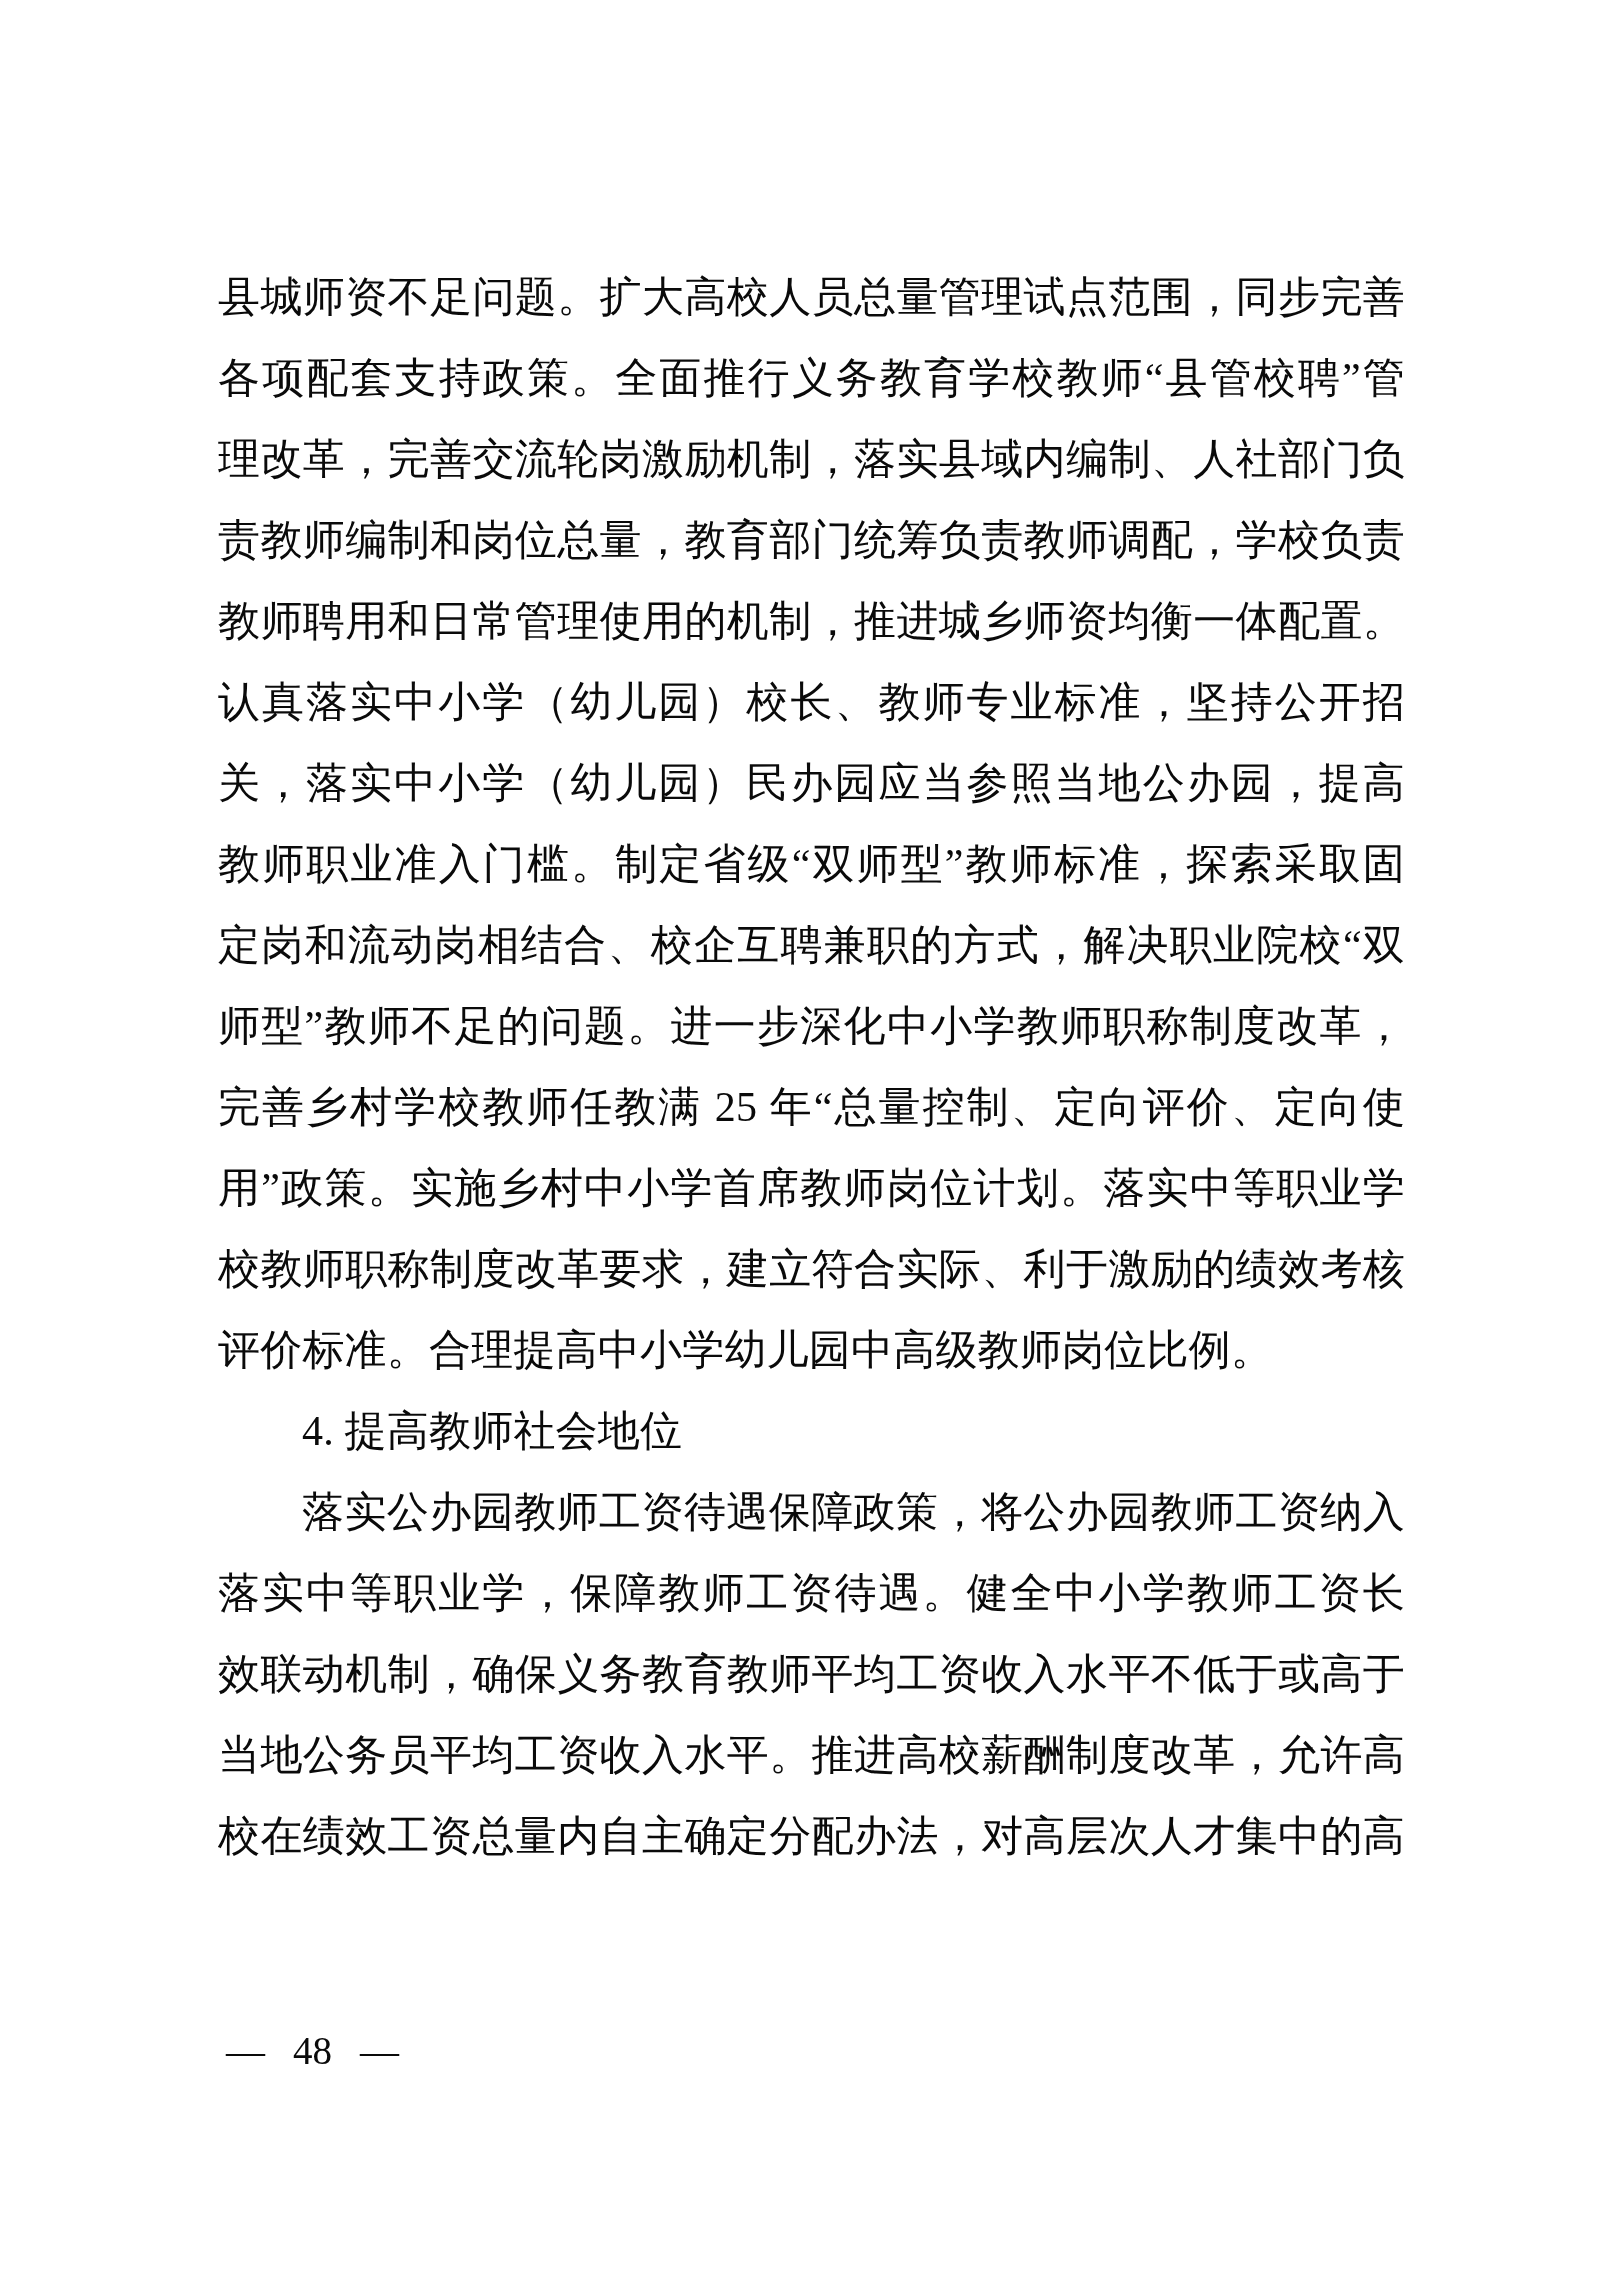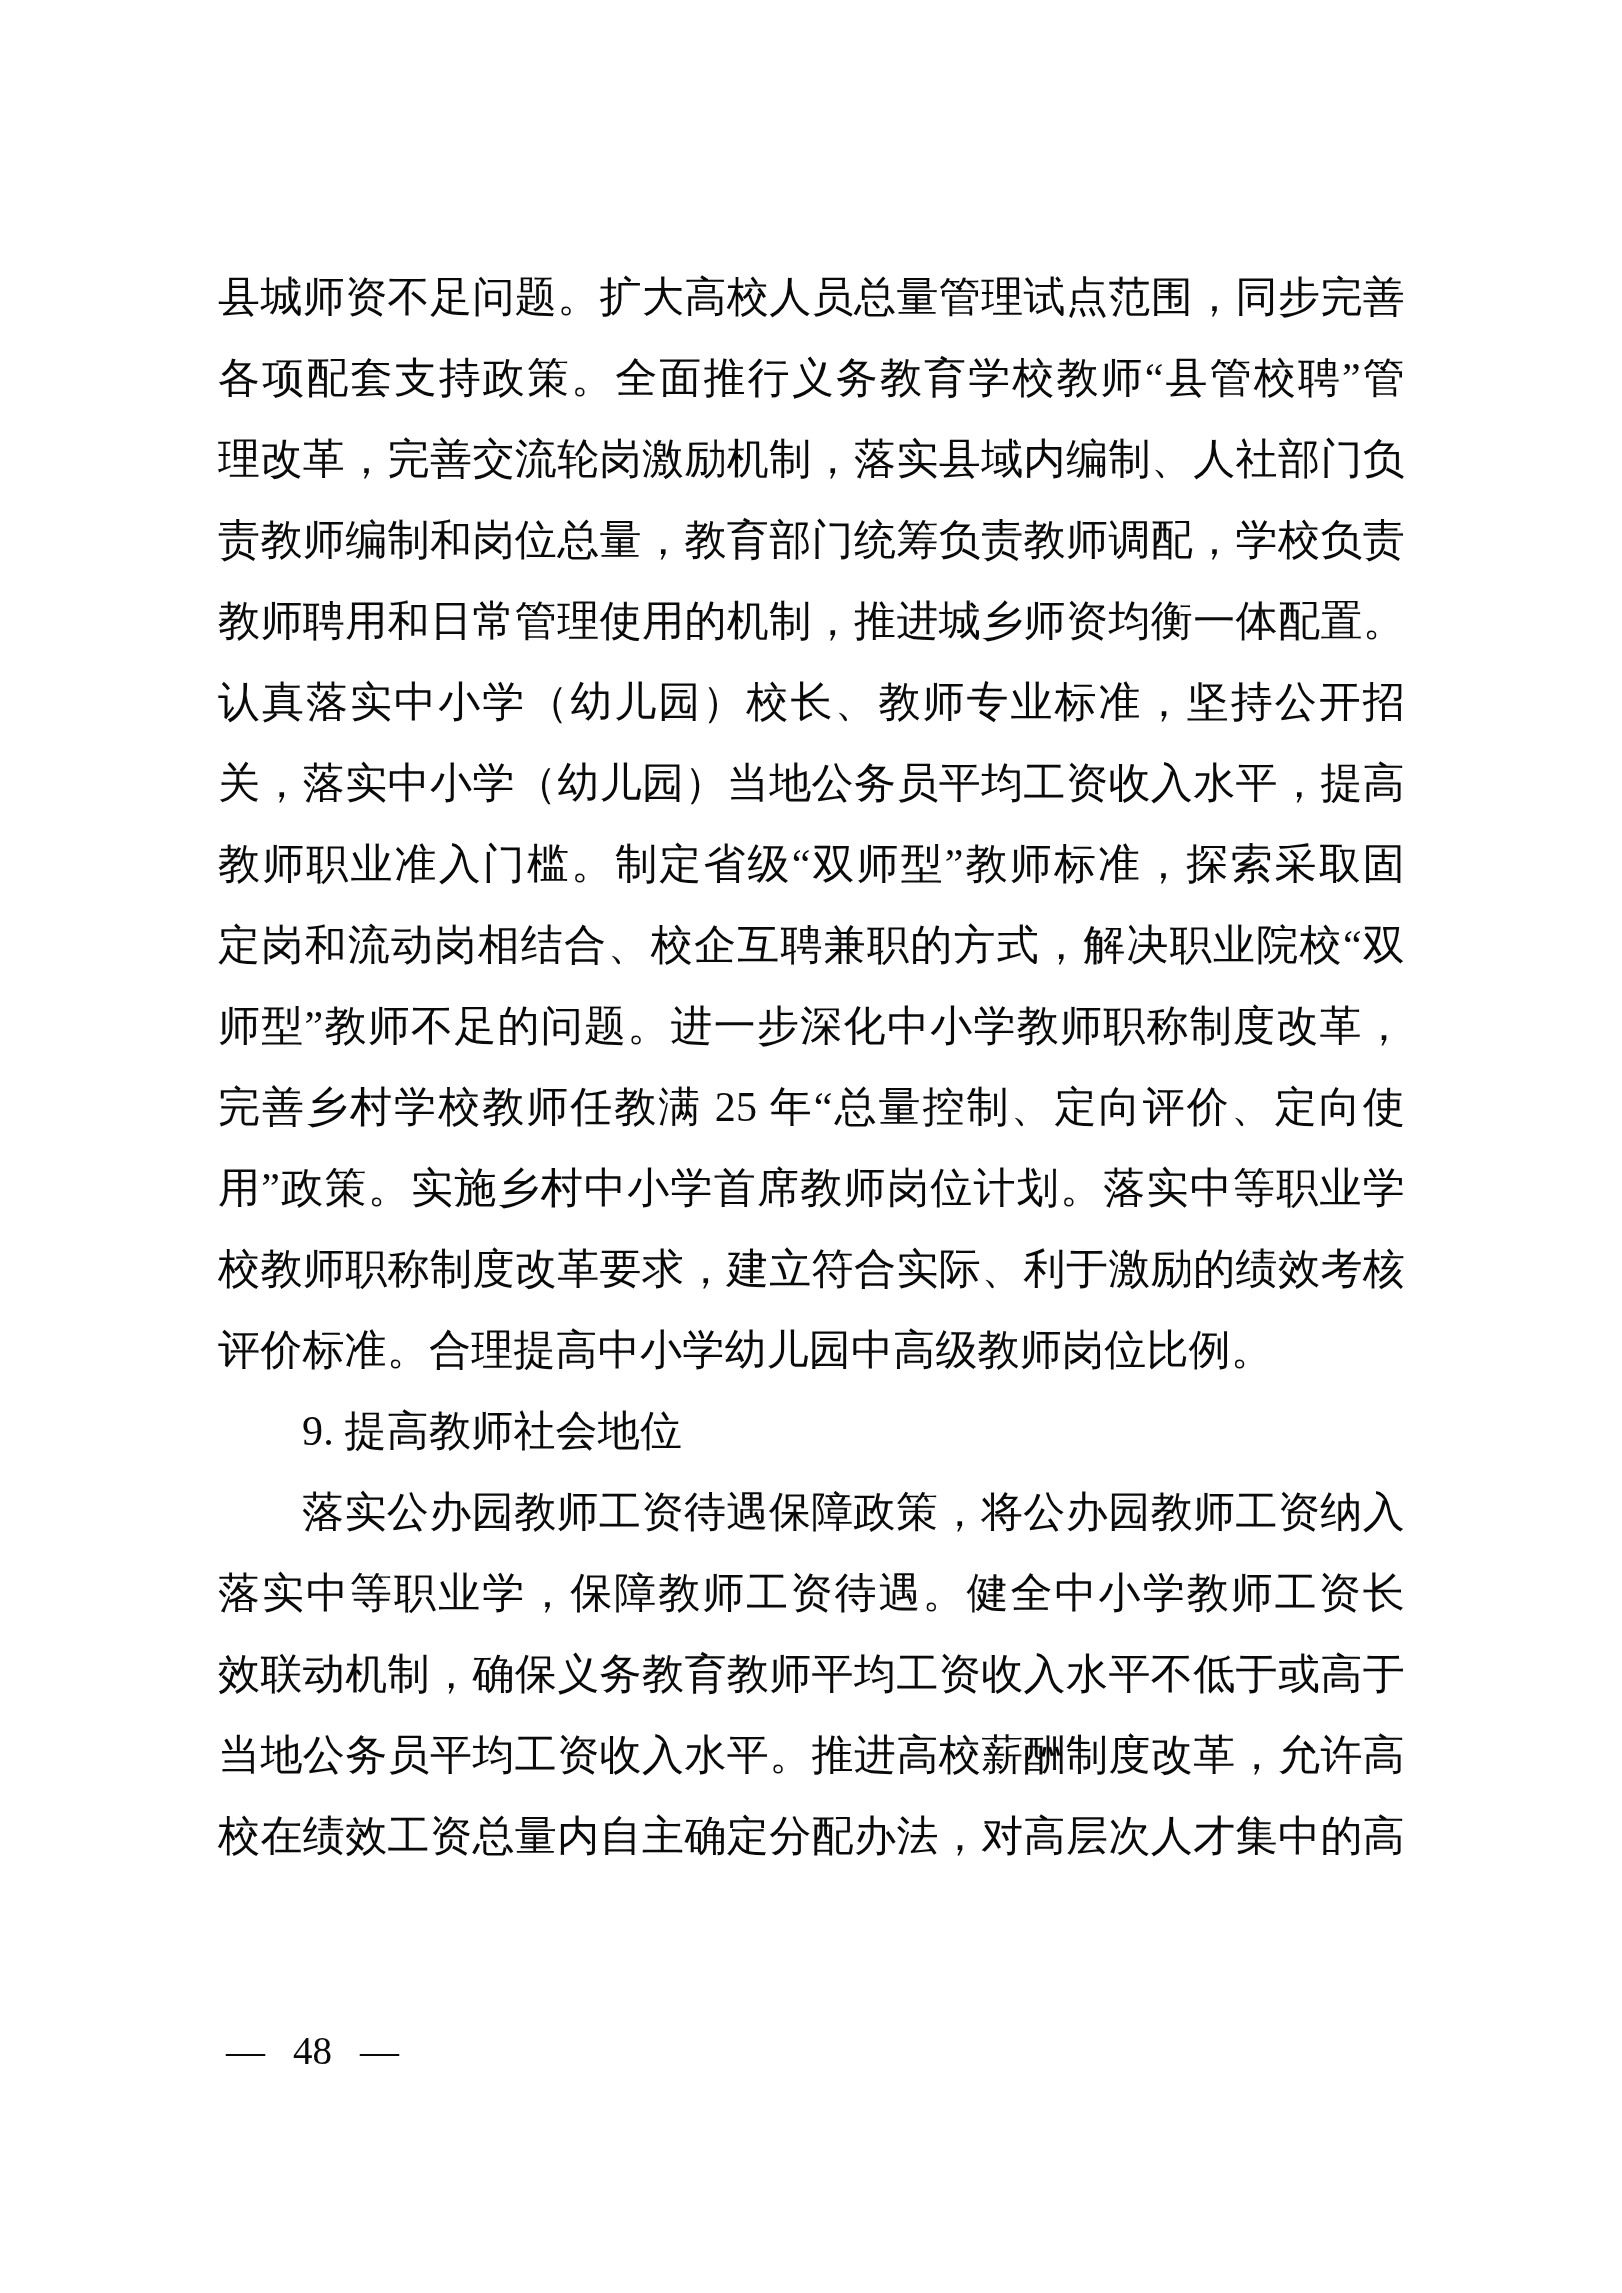--- a/index.html
+++ b/index.html
@@ -57,29 +57,29 @@
 
 <div class="page">
 
   <div class="textblock">
     <div class="line">县城师资不足问题。扩大高校人员总量管理试点范围，同步完善</div>
     <div class="line">各项配套支持政策。全面推行义务教育学校教师“县管校聘”管</div>
     <div class="line">理改革，完善交流轮岗激励机制，落实县域内编制、人社部门负</div>
     <div class="line">责教师编制和岗位总量，教育部门统筹负责教师调配，学校负责</div>
     <div class="line">教师聘用和日常管理使用的机制，推进城乡师资均衡一体配置。</div>
     <div class="line">认真落实中小学（幼儿园）校长、教师专业标准，坚持公开招</div>
-    <div class="line">关，落实中小学（幼儿园）当地公务员平均工资收入水平，提高</div>
+    <div class="line">关，落实中小学（幼儿园）民办园应当参照当地公办园，提高</div>
     <div class="line">教师职业准入门槛。制定省级“双师型”教师标准，探索采取固</div>
     <div class="line">定岗和流动岗相结合、校企互聘兼职的方式，解决职业院校“双</div>
     <div class="line">师型”教师不足的问题。进一步深化中小学教师职称制度改革，</div>
     <div class="line">完善乡村学校教师任教满 25 年“总量控制、定向评价、定向使</div>
     <div class="line">用”政策。实施乡村中小学首席教师岗位计划。落实中等职业学</div>
     <div class="line">校教师职称制度改革要求，建立符合实际、利于激励的绩效考核</div>
     <div class="line flush">评价标准。合理提高中小学幼儿园中高级教师岗位比例。</div>
-    <div class="line flush indent">9. 提高教师社会地位</div>
+    <div class="line flush indent">4. 提高教师社会地位</div>
     <div class="line indent">落实公办园教师工资待遇保障政策，将公办园教师工资纳入</div>
     <div class="line">落实中等职业学，保障教师工资待遇。健全中小学教师工资长</div>
     <div class="line">效联动机制，确保义务教育教师平均工资收入水平不低于或高于</div>
     <div class="line">当地公务员平均工资收入水平。推进高校薪酬制度改革，允许高</div>
     <div class="line">校在绩效工资总量内自主确定分配办法，对高层次人才集中的高</div>
   </div>
 
   <div class="footer">
     <span>—</span>
     <span>48</span>

